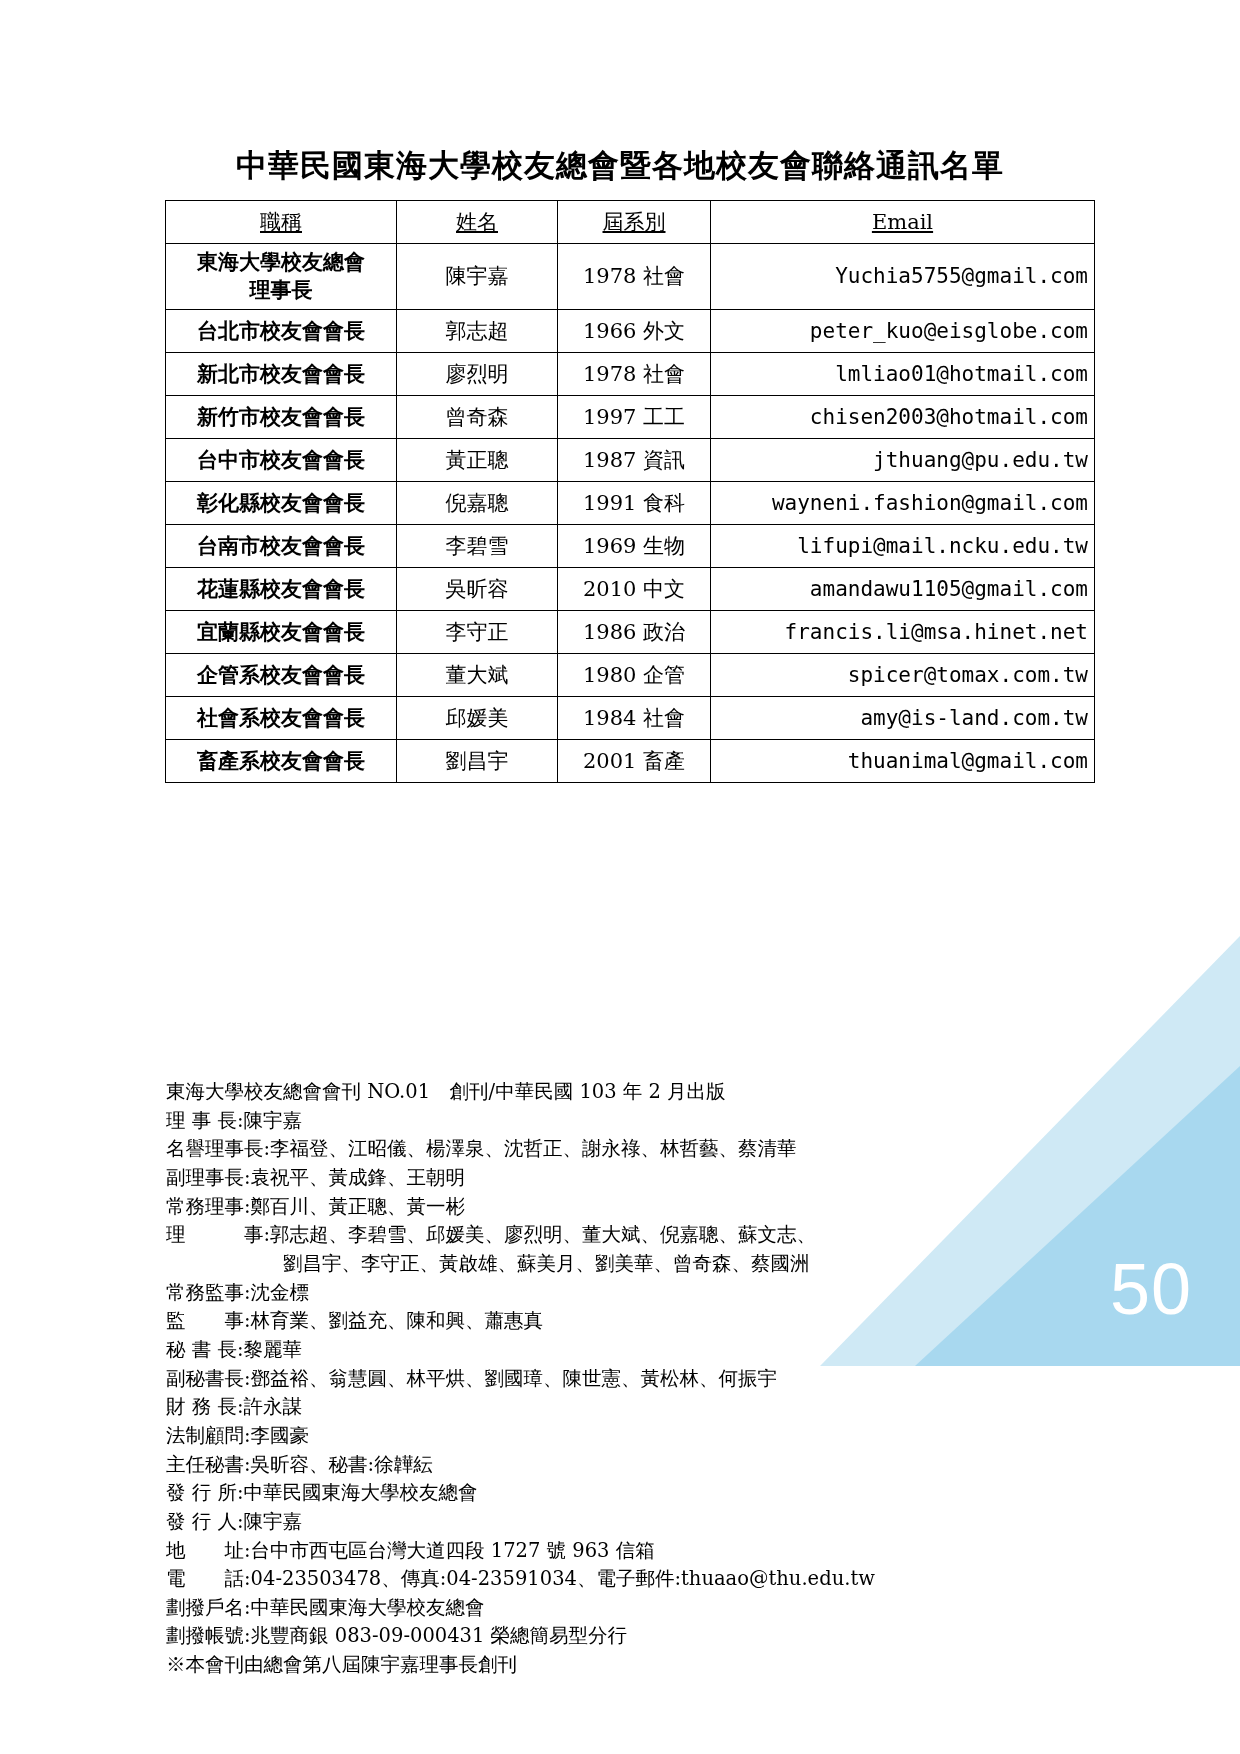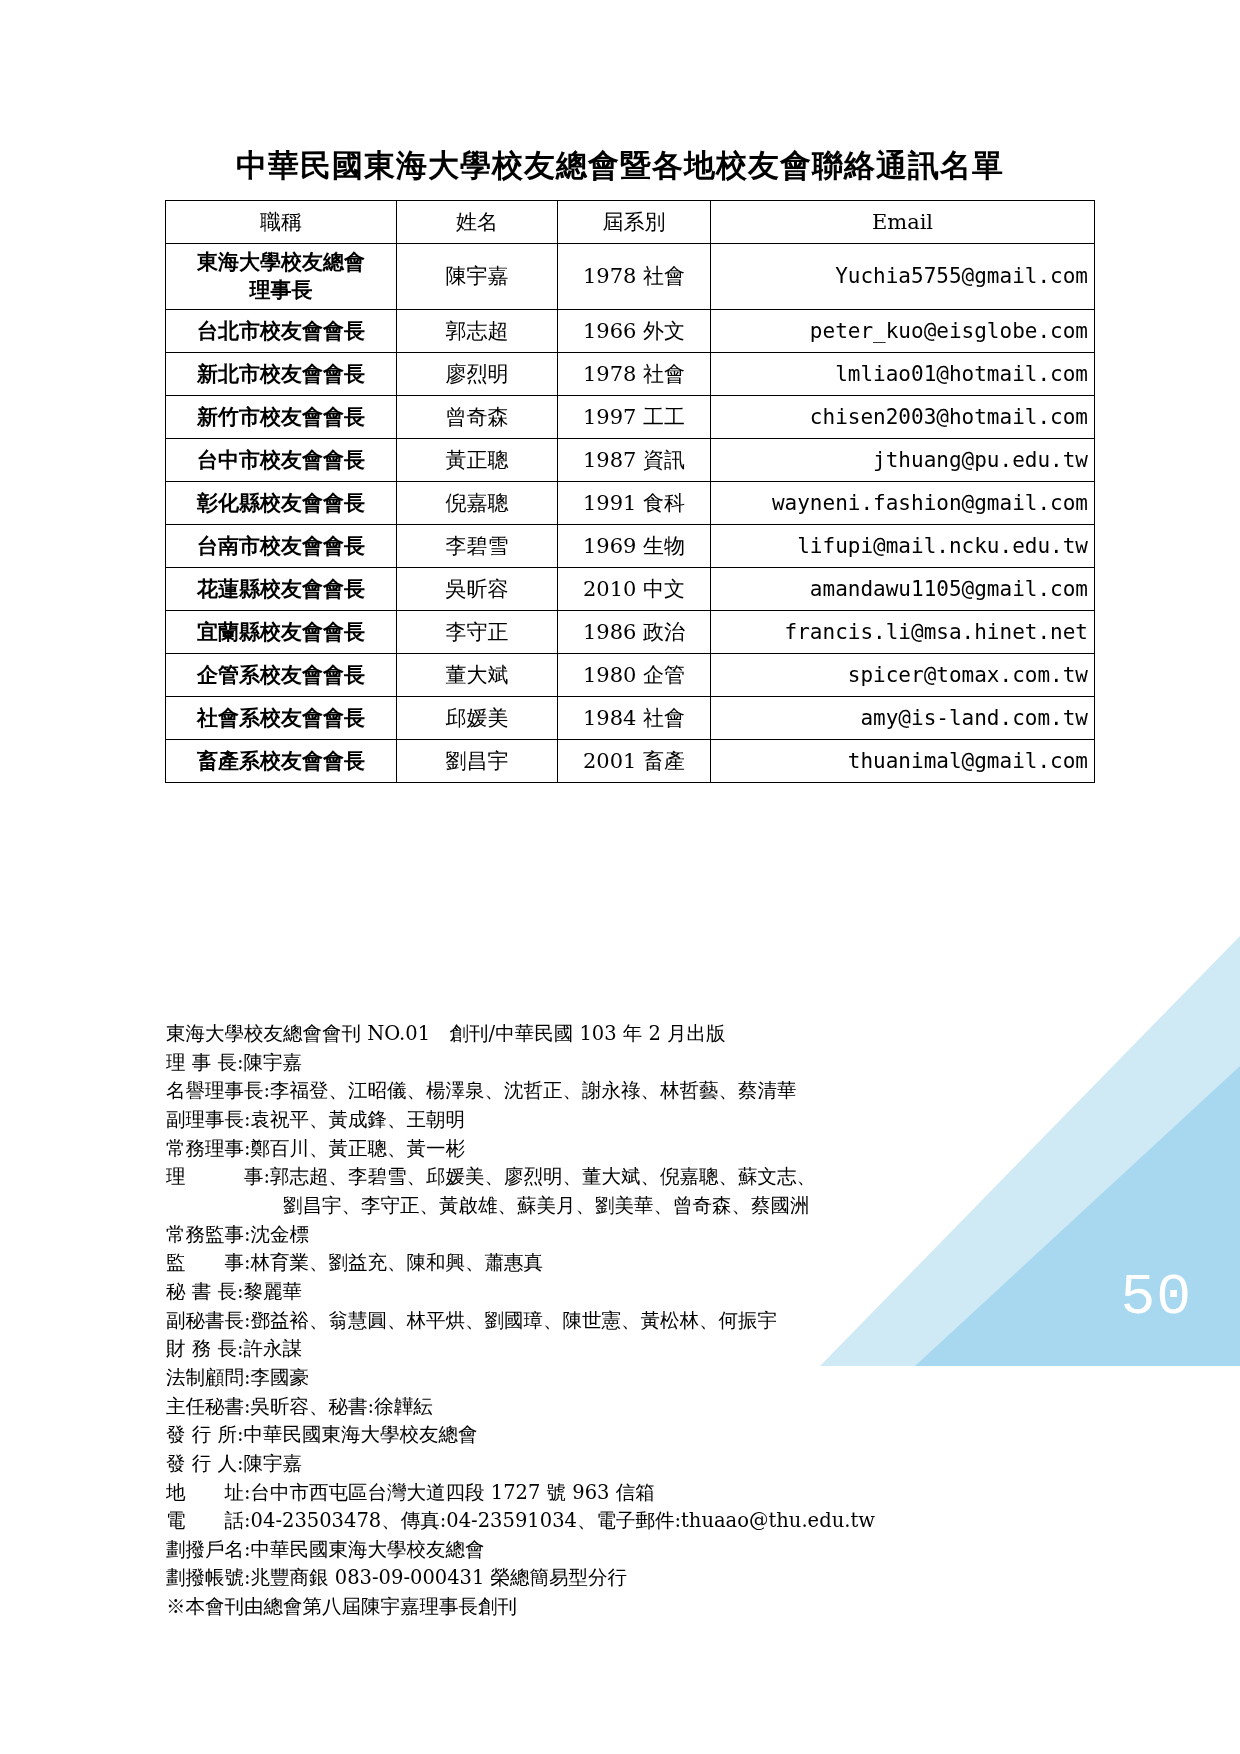--- a/index.html
+++ b/index.html
@@ -27,23 +27,23 @@
     width: 420px;
     height: 430px;
     overflow: hidden;
     pointer-events: none;
   }
   .corner-wedge svg { display: block; }
   .page-number {
     position: absolute;
     right: 48px;
     bottom: 36px;
-    font-size: 58px;
+    font-size: 72px;
     color: #ffffff;
-    font-family: Liberation Mono, monospace;
+    font-family: Liberation Sans, sans-serif;
     letter-spacing: 1px;
     z-index: 3;
   }
   h1.doc-title {
     margin: 0;
     padding: 0;
     position: absolute;
     top: 145px;
     left: 0;
     width: 1240px;
@@ -65,34 +65,35 @@
     border: 1.5px solid #000;
     padding: 4px 6px;
     font-size: 21px;
     height: 34px;
     vertical-align: middle;
   }
   table.contacts th {
     font-weight: 400;
     text-align: center;
     font-family: "DejaVu Serif", serif;
+    text-decoration: underline;
   }
   .col-title { width: 218px; text-align: center; font-family: "DejaVu Serif", serif; font-weight: bold; }
   .col-name  { width: 148px; text-align: center; font-family: "DejaVu Serif", serif; }
   .col-dept  { width: 140px; text-align: center; font-family: "DejaVu Serif", serif; }
   .col-email { text-align: right; padding-left: 10px; font-family: "DejaVu Sans Mono", monospace; font-size: 19px; }
   .th-email  { font-family: "DejaVu Sans Mono", monospace; font-size: 19px; margin-top: 42px; }
   .two-line-cell {
     line-height: 1.35;
     padding-top: 6px;
     padding-bottom: 6px;
   }
   .footer-block {
     position: absolute;
-    top: 1020px;
+    top: 1078px;
     left: 166px;
     width: 1000px;
     font-size: 19.5px;
     line-height: 1.47;
     font-family: "DejaVu Serif", serif;
     white-space: pre;
   }
   .footer-line {
     display: block;
     white-space: pre;

